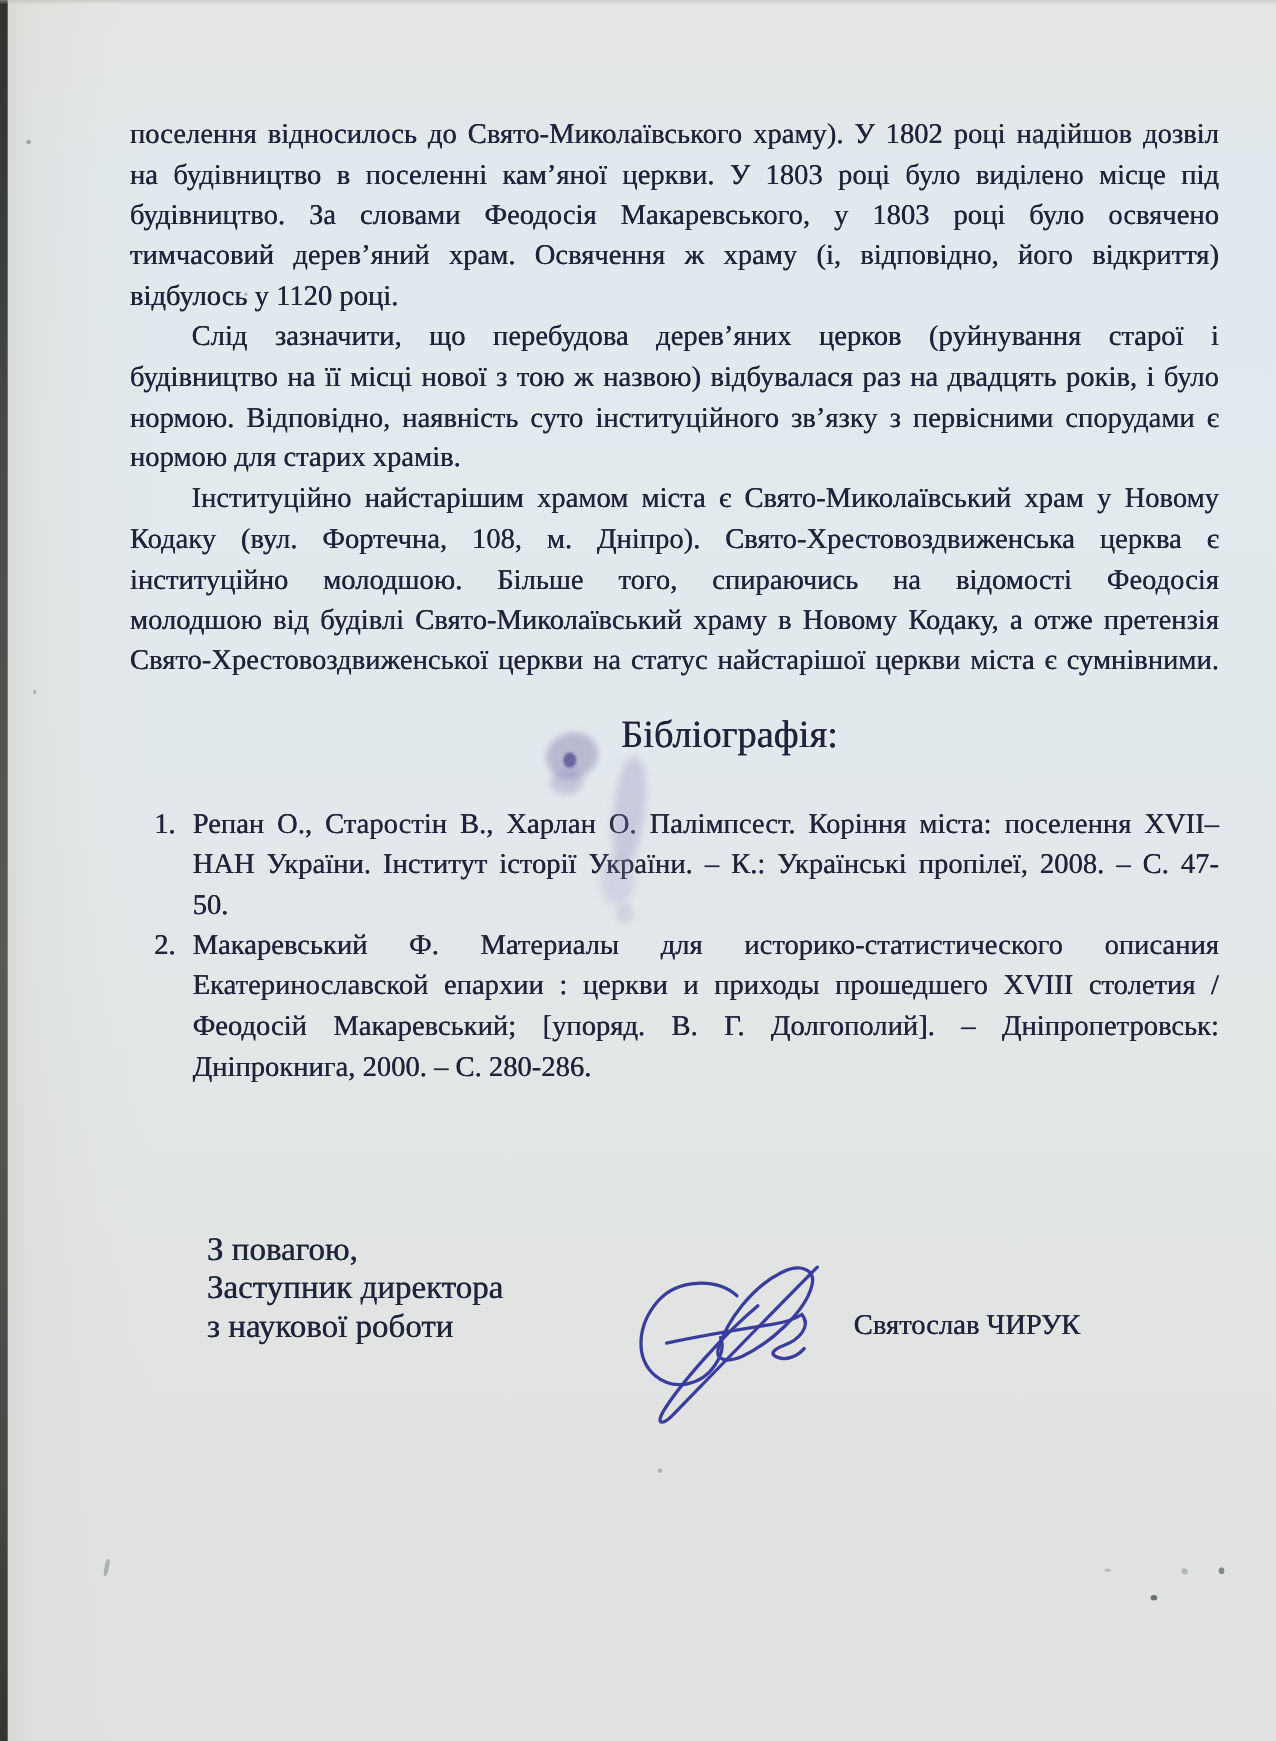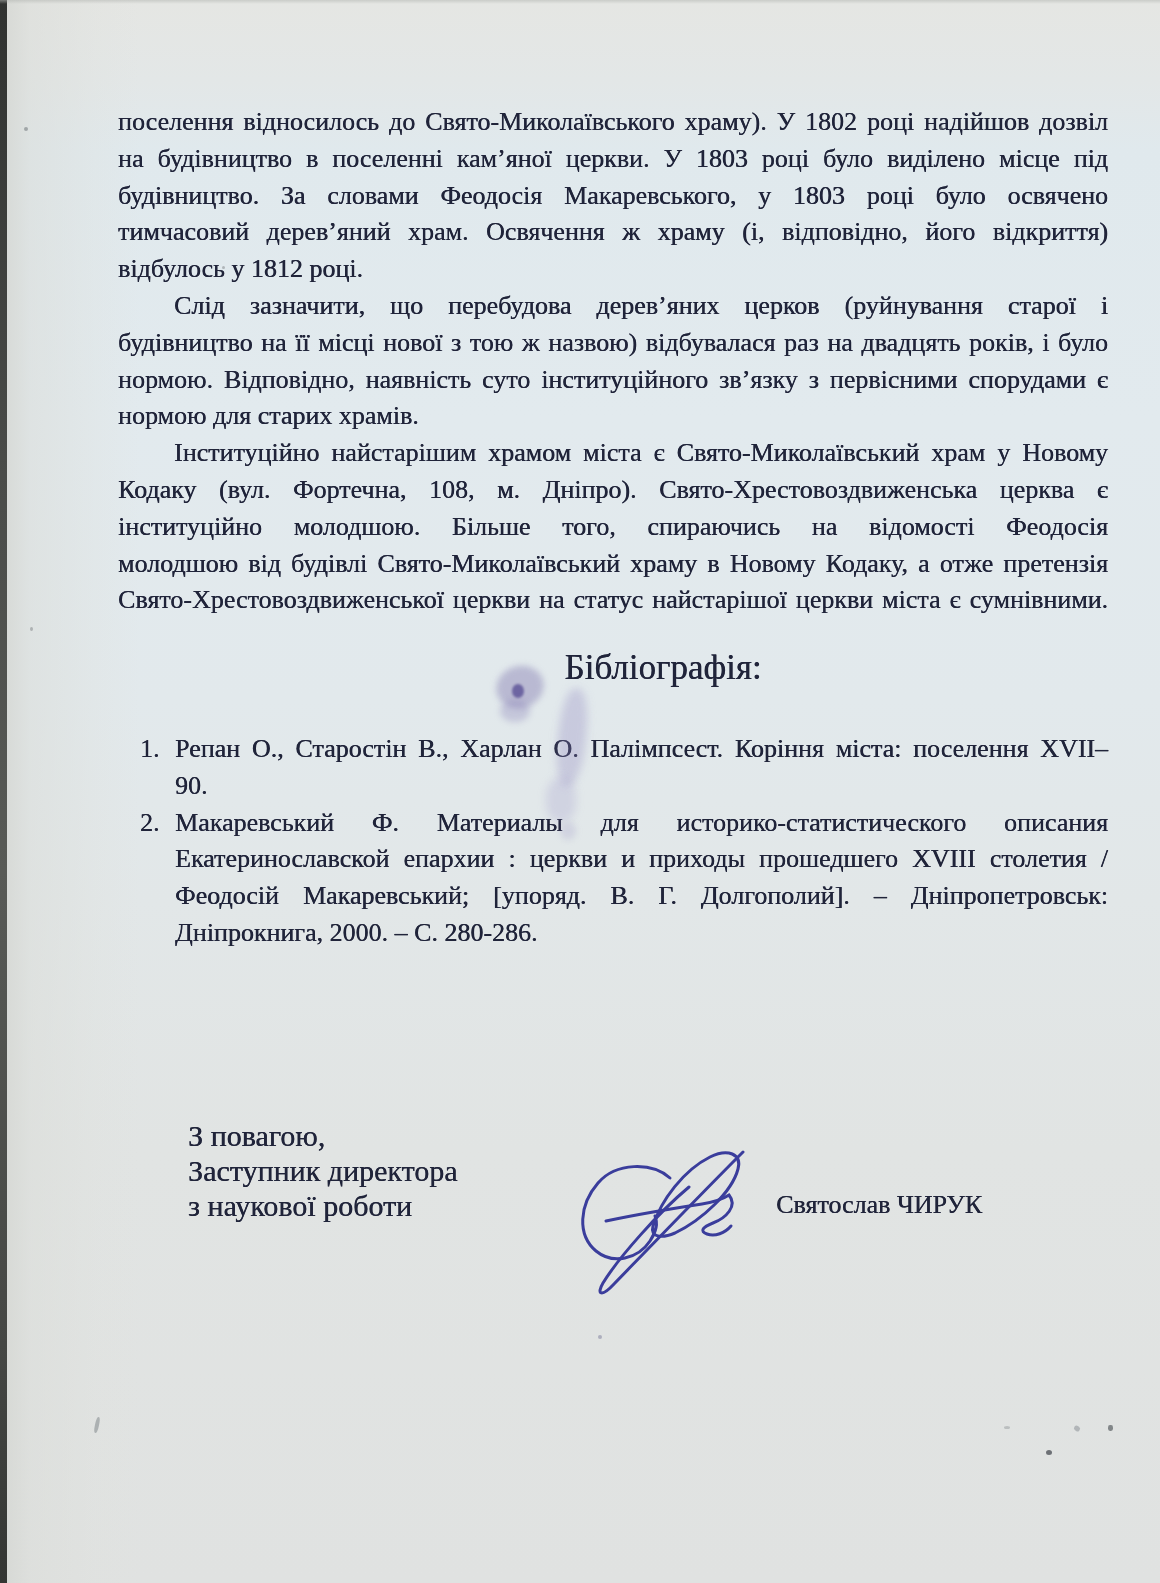--- a/index.html
+++ b/index.html
@@ -89,21 +89,21 @@
 <div class="left-margin-shade"></div>
 <div class="scan-edge"></div>
 <div class="top-edge"></div>
 
 <div class="text-block ink">
   <div>
     <div class="line jl">поселення відносилось до Свято-Миколаївського храму). У 1802 році надійшов дозвіл</div>
     <div class="line jl">на будівництво в поселенні кам’яної церкви. У 1803 році було виділено місце під</div>
     <div class="line jl">будівництво. За словами Феодосія Макаревського, у 1803 році було освячено</div>
     <div class="line jl">тимчасовий дерев’яний храм. Освячення ж храму (і, відповідно, його відкриття)</div>
-    <div class="line nl">відбулось у 1812 році.</div>
+    <div class="line nl">відбулось у 1120 році.</div>
   </div>
   <div>
     <div class="line jl ind">Слід зазначити, що перебудова дерев’яних церков (руйнування старої і</div>
     <div class="line jl">будівництво на її місці нової з тою ж назвою) відбувалася раз на двадцять років, і було</div>
     <div class="line jl">нормою. Відповідно, наявність суто інституційного зв’язку з первісними спорудами є</div>
     <div class="line nl">нормою для старих храмів.</div>
   </div>
   <div>
     <div class="line jl ind">Інституційно найстарішим храмом міста є Свято-Миколаївський храм у Новому</div>
     <div class="line jl">Кодаку (вул. Фортечна, 108, м. Дніпро). Свято-Хрестовоздвиженська церква є</div>
@@ -113,21 +113,22 @@
   </div>
 </div>
 
 <div class="biblio-heading ink">Бібліографія:</div>
 
 <div class="biblio-list ink">
   <div class="biblio-item">
     <div class="biblio-num">1.</div>
     <div class="biblio-lines">
       <div class="line jl">Репан О., Старостін В., Харлан О. Палімпсест. Коріння міста: поселення XVII–</div>
-      <div class="line nl">90.</div>
+      <div class="line jl">НАН України. Інститут історії України. – К.: Українські пропілеї, 2008. – С. 47-</div>
+      <div class="line nl">50.</div>
     </div>
   </div>
   <div class="biblio-item">
     <div class="biblio-num">2.</div>
     <div class="biblio-lines">
       <div class="line jl">Макаревський Ф. Материалы для историко-статистического описания</div>
       <div class="line jl">Екатеринославской епархии : церкви и приходы прошедшего XVIII столетия /</div>
       <div class="line jl">Феодосій Макаревський; [упоряд. В. Г. Долгополий]. – Дніпропетровськ:</div>
       <div class="line nl">Дніпрокнига, 2000. – С. 280-286.</div>
     </div>

